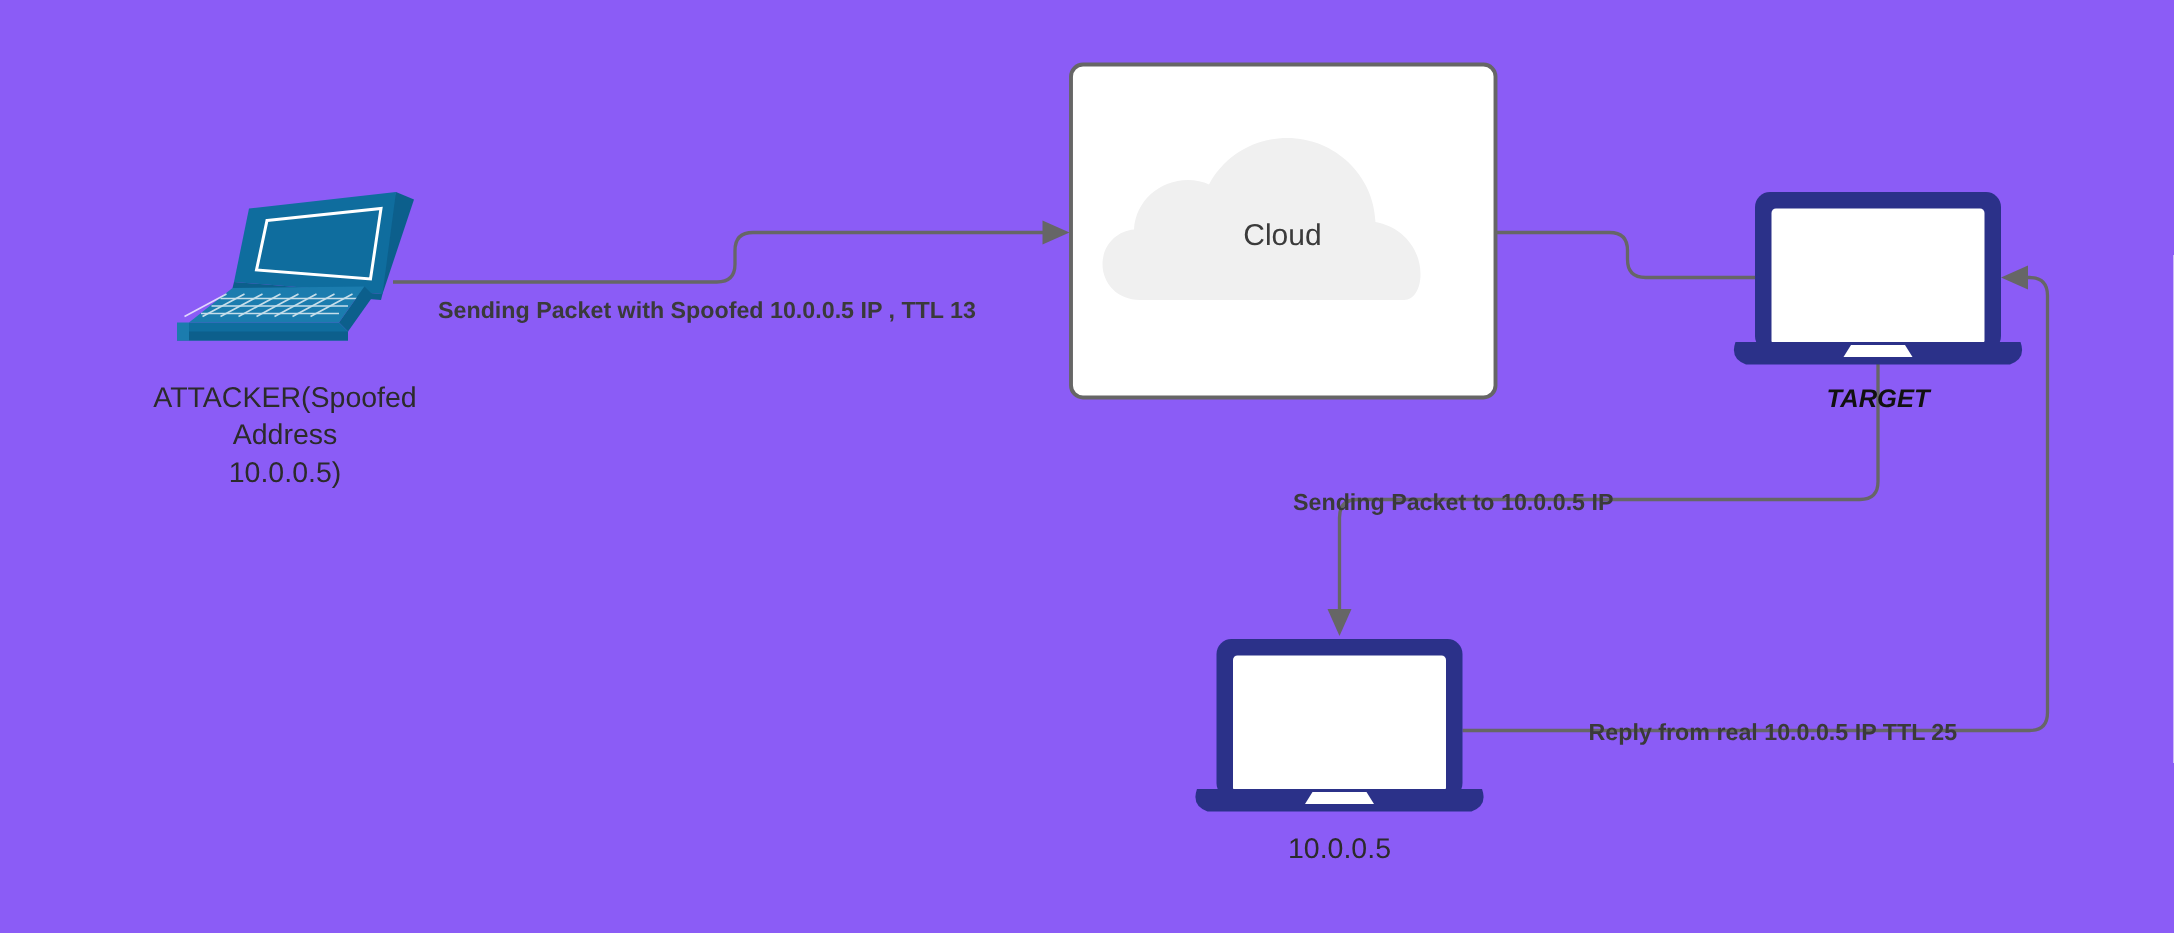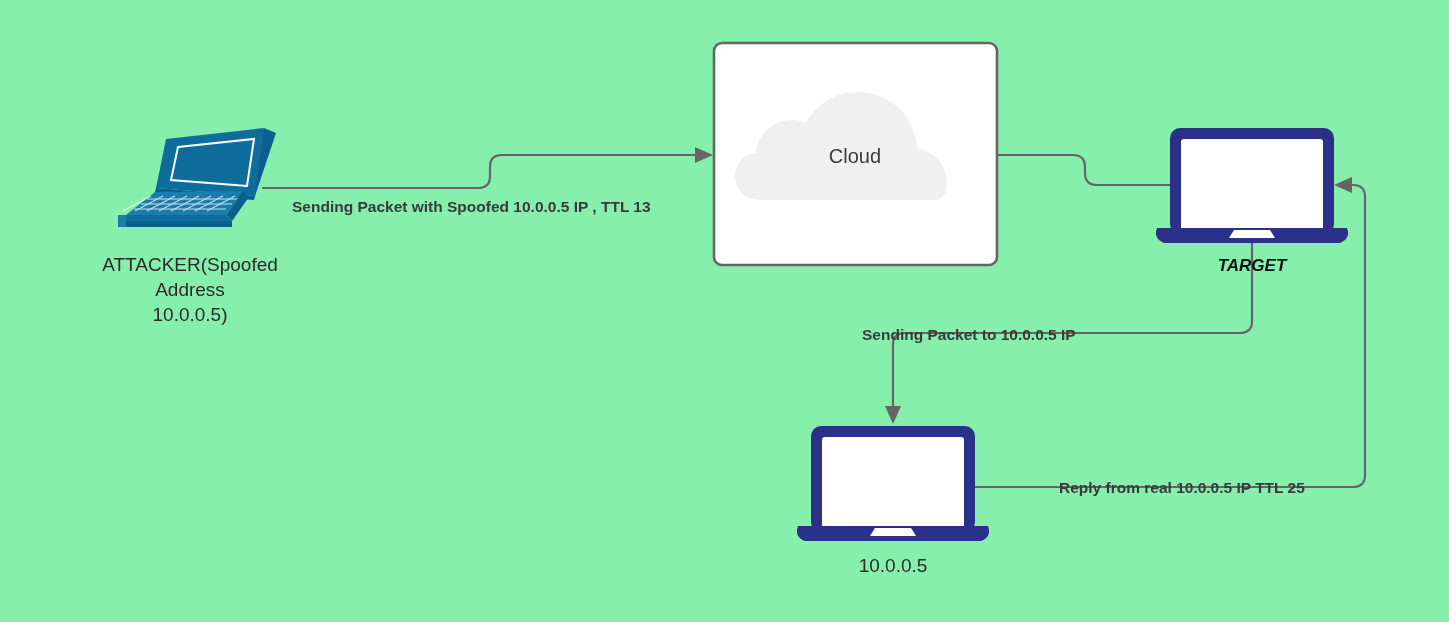--- a/index.html
+++ b/index.html
@@ -11,21 +11,21 @@
   body {
     width: 1449px;
     height: 622px;
     overflow: hidden;
     font-family: "Liberation Sans", sans-serif;
   }
   #diagram-root {
     position: relative;
     width: 1449px;
     height: 622px;
-    background: #86efac;
+    background: #8b5cf6;
   }
   svg.canvas {
     position: absolute;
     top: 0;
     left: 0;
     width: 1449px;
     height: 622px;
     display: block;
   }
   text {

